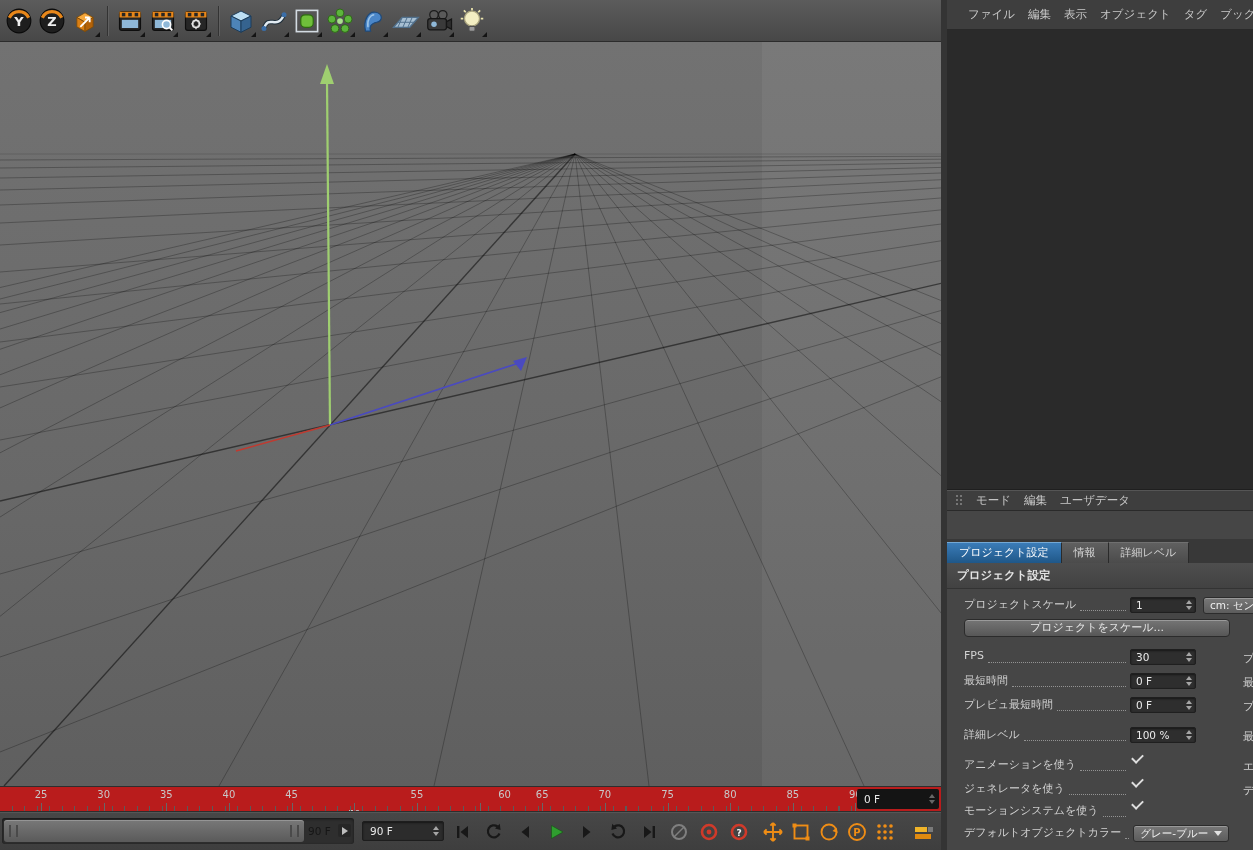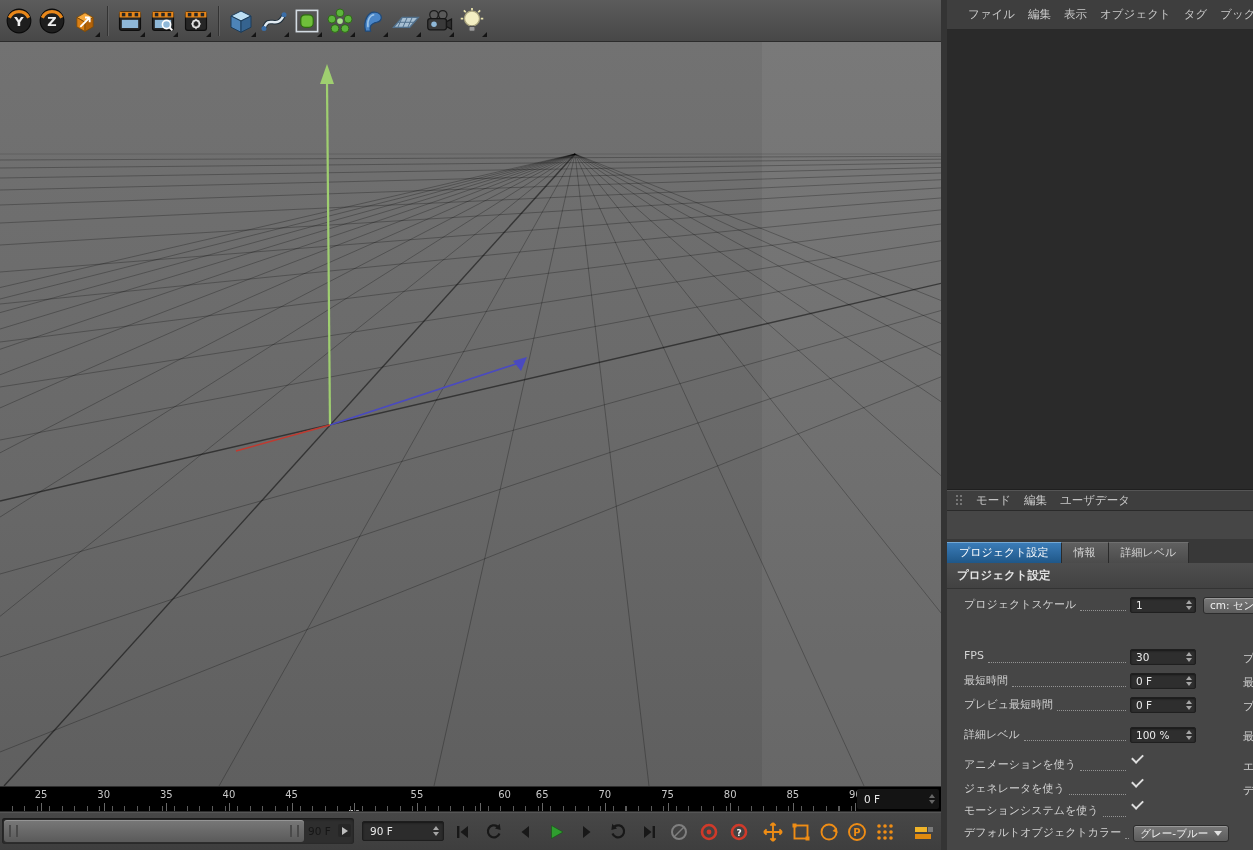--- a/index.html
+++ b/index.html
@@ -85,21 +85,21 @@
   .unit-dd{position:absolute;left:239px;top:0;width:86px;}
   .color-dd{width:100px;justify-content:space-between;}
   .caret{width:0;height:0;border-left:4px solid transparent;border-right:4px solid transparent;
         border-top:5px solid #e2e2e2;margin-left:6px;}
   .fragment{position:absolute;left:279px;top:2px;color:#d2d2d2;}
   .fbutton{position:absolute;left:17px;width:266px;height:18px;box-sizing:border-box;border:1px solid #2b2b2b;
         border-radius:4px;background:linear-gradient(#757575,#575757);box-shadow:inset 0 1px 0 rgba(255,255,255,.28);
         font-size:11px;color:#e8e8e8;text-align:center;line-height:16px;}
 
   
-  .ruler{position:absolute;left:0;top:786px;width:941px;height:26px;background:#000000;
+  .ruler{position:absolute;left:0;top:786px;width:941px;height:26px;background:#b91c1c;
          border-top:1px solid #2e2e2e;border-bottom:1px solid #2e2e2e;box-sizing:border-box;overflow:hidden;}
   .tick{position:absolute;top:2px;transform:translateX(-50%);font-size:10px;color:#c8c8c8;}
   .tickline{position:absolute;top:16px;width:1px;height:8px;background:#676767;}
   .minor{position:absolute;left:0;bottom:0;width:857px;height:5px;
          background:repeating-linear-gradient(90deg,transparent 0 11.5px,#5a5a5a 11.5px 12.53px);}
   .frame-box{position:absolute;left:857px;top:2px;width:82px;height:20px;background:#141414;border-radius:2px;
          display:flex;align-items:center;padding:0 4px 0 7px;box-sizing:border-box;font-size:10.5px;color:#ececec;}
   .frame-box .spin{margin-left:auto;}
   .frame-box .spin .up{border-bottom-color:#666;} .frame-box .spin .dn{border-top-color:#666;}
 
@@ -364,20 +364,23 @@
           <span class="spin">
               <i class="up"></i>
               <i class="dn"></i>
             </span>
         </span>
         <span class="dd unit-dd">
           <span>cm: セン</span>
         </span>
       </div>
 
+      <div class="fbutton" style="top:30px">
+        <span>プロジェクトをスケール...</span>
+      </div>
 
       <div class="frow" style="top:60px">
         <span class="flabel">FPS</span>
         <span class="leader"></span>
         <span class="ffield">
           <span class="fval">30</span>
           <span class="spin">
               <i class="up"></i>
               <i class="dn"></i>
             </span>

